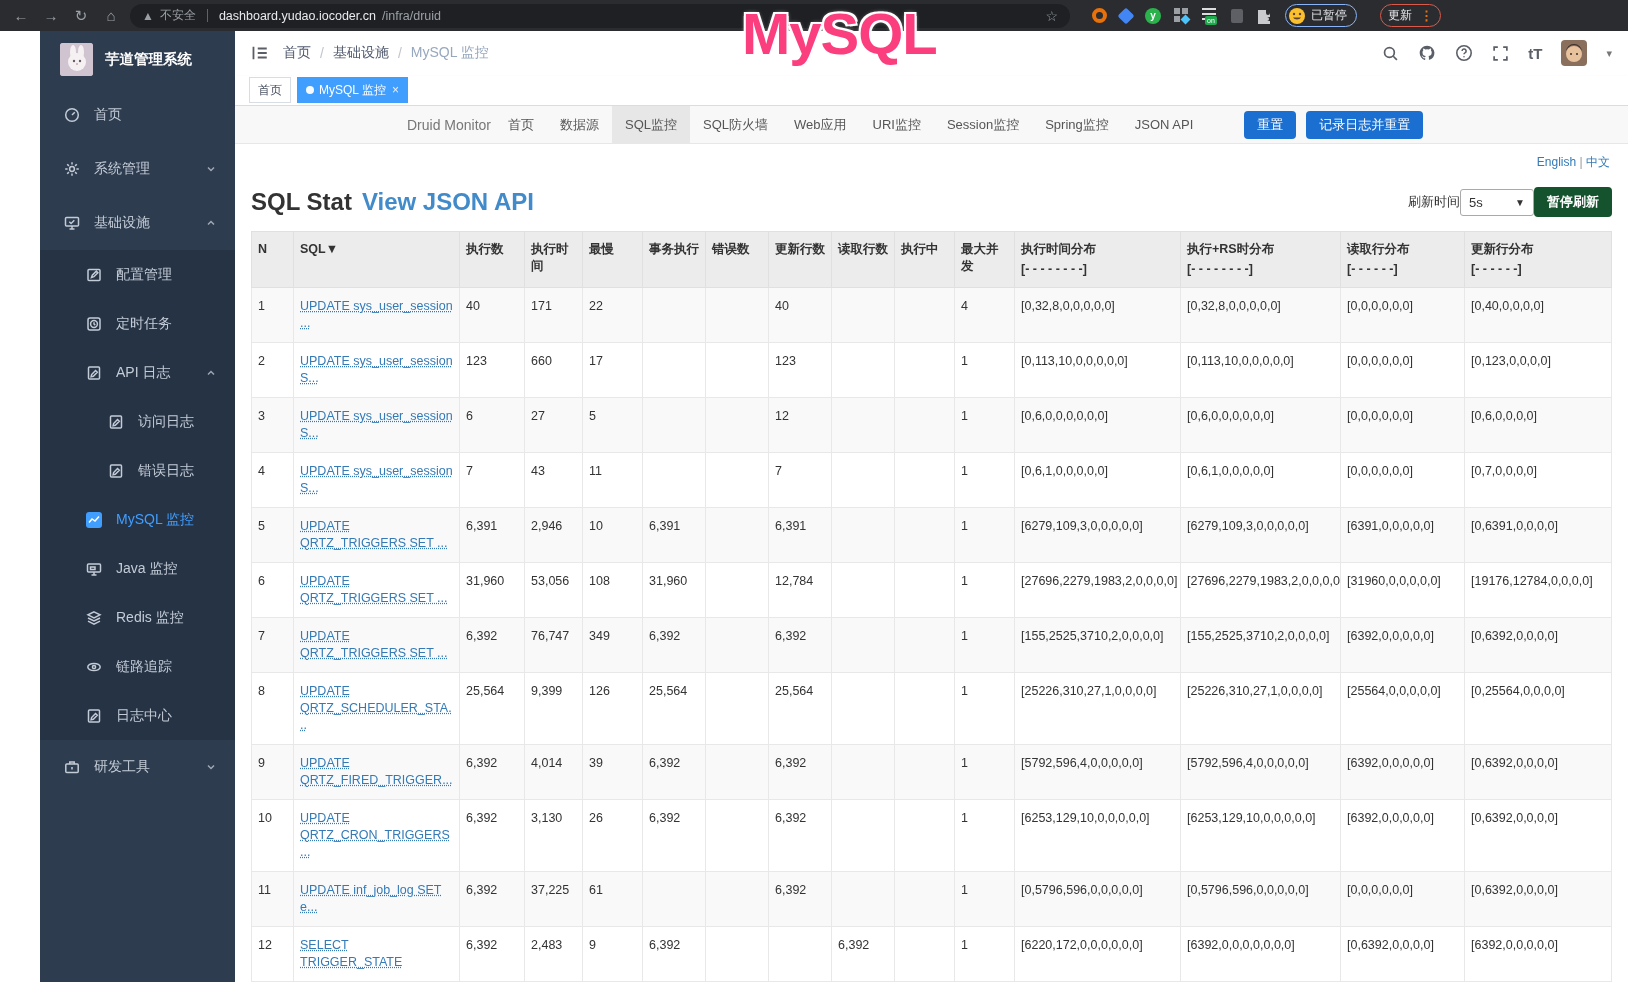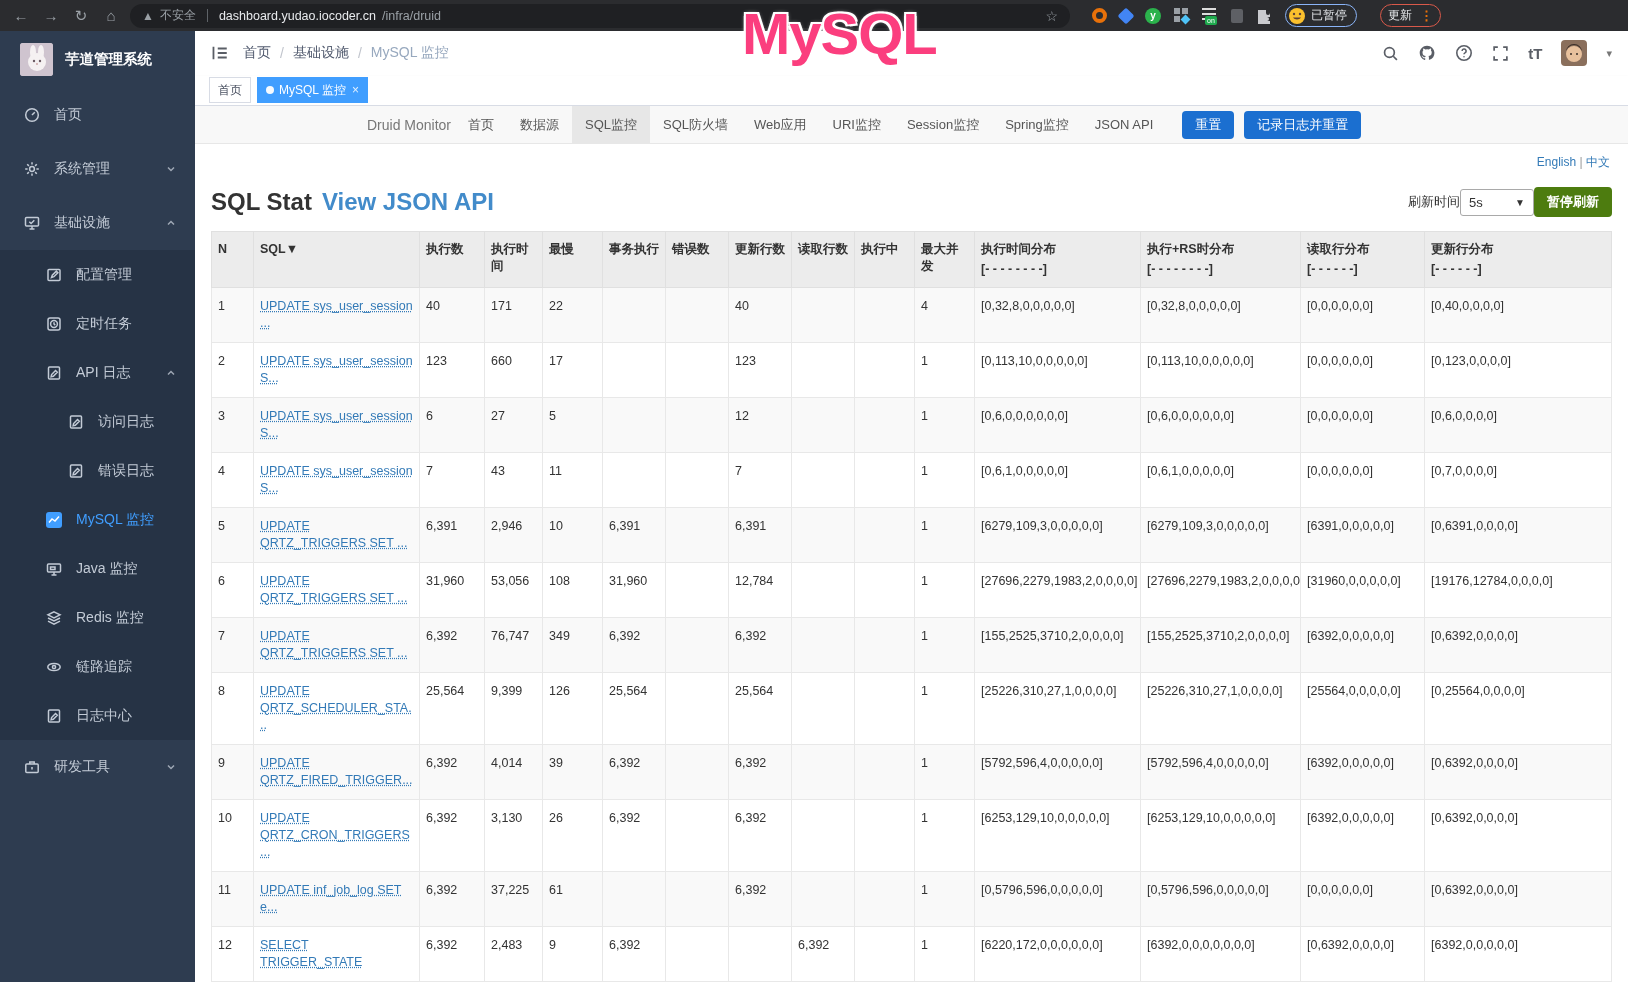--- a/index.html
+++ b/index.html
@@ -39,21 +39,21 @@
   .chip-pause { border:1px solid #8ab4f8; padding:0 9px 0 2px; gap:5px; color:#dfe1e5;font-family:Liberation Mono, monospace; }
   .chip-update { border:1.5px solid #d9594a; padding:0 7px; gap:8px; color:#e8eaed; margin-left:10px; }
   .chip-update .dots { color:#e8710a; font-size:13px; font-weight:bold; }
 
   
   .anno { position:fixed; left:742px; top:0px; font-size:58px; font-weight:bold;
     letter-spacing:-1px; z-index:50;
     text-shadow:-2px -2px 0 #fff,2px -2px 0 #fff,-2px 2px 0 #fff,2px 2px 0 #fff,0 0 5px #fff; }
 
   
-  .app { display:flex; height:951px; }
+  .app { display:flex; height:951px;padding-left:40px; }
   .sidebar { width:195px; flex-shrink:0; background:#2e3c50; color:#c3cbd6; font-size:14px; }
   .logo-row { height:57px; display:flex; align-items:center; padding-left:20px; gap:12px;
     color:#fff; font-weight:bold; font-size:14.5px; }
   .logo-img { width:33px; height:33px; border-radius:3px; overflow:hidden; background:#cfc4cf; }
   .menu-item { height:54px; display:flex; align-items:center; padding:0 18px 0 24px; gap:14px; cursor:pointer; }
   .submenu { background:#263345; }
   .submenu .menu-item { height:49px; padding-left:46px; }
   .submenu .menu-item.nested { padding-left:68px; }
   .menu-item.active { color:#409eff; }
   .menu-item svg { flex-shrink:0; }
@@ -81,21 +81,21 @@
   .tag .close { font-size:12px; opacity:.85; margin-left:1px; }
 
   
   .druid-nav { height:38px; background:#f8f8f8; border-bottom:1px solid #e7e7e7;
     display:flex; align-items:center; padding-left:172px; font-size:13px; color:#555; }
   .brand { font-size:14px; color:#777; margin-right:4px; }
   .dnav-link { padding:0 13px; line-height:38px; height:38px; cursor:pointer; }
   .dnav-link.active { background:#e7e7e7; }
   .dbtn { color:#fff; border-radius:4px; padding:5px 13px; font-size:13px; margin-left:10px;
     cursor:pointer; border:none; font-family:inherit; }
-  .dbtn.first { margin-left:16px; }
+  .dbtn.first { margin-left:38px; }
 
   
   .lang-row { text-align:right; padding:10px 18px 0; font-size:12px; color:#9a9a9a; }
   .lang-row span.lnk { color:#337ab7; cursor:pointer; }
   .stat-head { display:flex; align-items:center; padding:16px 16px 12px; }
   .stat-title { font-size:24px; font-weight:bold; color:#333; }
   .stat-link { font-size:24px; font-weight:bold; color:#428bca; margin-left:10px; cursor:pointer; }
   .refresh { margin-left:auto; display:flex; align-items:center; gap:0; font-size:13px; color:#333; }
   .select-box { width:74px; height:27px; border:1px solid #a9a9a9; border-radius:3px; background:#fff;
     display:flex; align-items:center; justify-content:space-between; padding:0 8px; cursor:pointer; }
@@ -380,21 +380,21 @@
 
     <div class="stat-head">
       <span class="stat-title">SQL Stat</span>
       <span class="stat-link">View JSON API</span>
       <div class="refresh">
         <span>刷新时间</span>
         <span class="select-box">
           <span>5s</span>
           <span class="sel-caret">▼</span>
         </span>
-        <button class="pause-btn" style="background: #4d7c0f;">暂停刷新</button>
+        <button class="pause-btn" style="background: #14532d;">暂停刷新</button>
       </div>
     </div>
 
     <table class="sql-table">
       <colgroup>
         <col style="width:42px">
           <col style="width:166px">
           <col style="width:65px">
           <col style="width:58px">
         <col style="width:60px">

